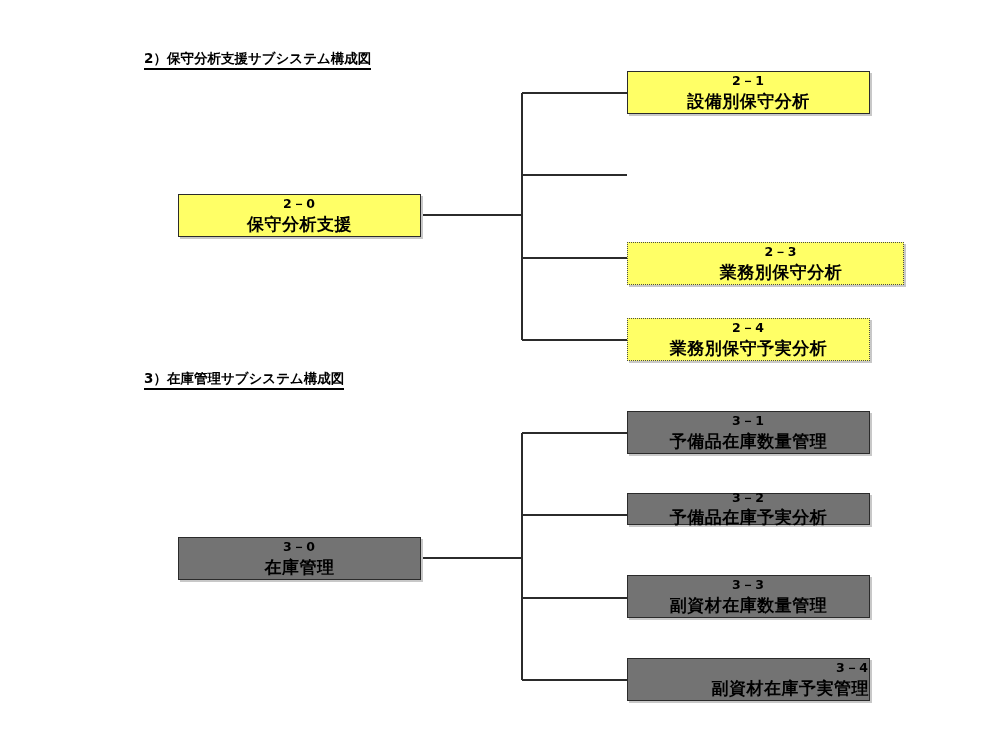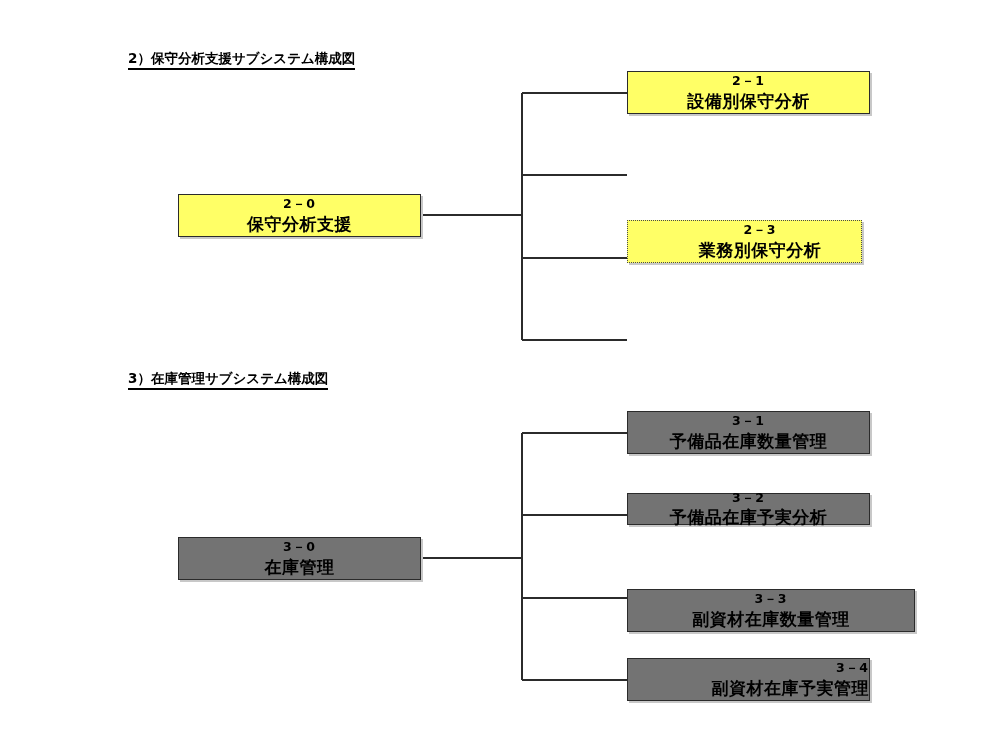--- a/index.html
+++ b/index.html
@@ -26,20 +26,21 @@
   .section-heading {
     position: absolute;
     font-size: 13.5px;
     font-weight: bold;
     letter-spacing: 0px;
     color: #000000;
     white-space: nowrap;
     border-bottom: 2px solid #000000;
     padding-bottom: 1px;
     line-height: 1.15;
+    margin-left: 16px;
   }
 
   
   .connectors {
     position: absolute;
     left: 0;
     top: 0;
     width: 1000px;
     height: 750px;
     pointer-events: none;
@@ -102,25 +103,29 @@
     <span class="node-id">2－0</span>
     <span class="node-label">保守分析支援</span>
   </div>
 
   <div class="node fill-yellow edge-solid" id="node-0-child-0" style="left: 627px; top: 71px; width: 243px; height: 43px;">
     <span class="node-id">2－1</span>
     <span class="node-label">設備別保守分析</span>
   </div>
 
 
-  <div class="node fill-yellow edge-dotted" id="node-0-child-2" style="left: 627px; top: 220px; width: 235px; height: 43px; padding-left: 31px;">
+  <div class="node fill-yellow edge-dotted" id="node-0-child-2" style="left: 627px; top: 242px; width: 277px; height: 43px; padding-left: 31px;">
     <span class="node-id">2－3</span>
     <span class="node-label">業務別保守分析</span>
   </div>
 
+  <div class="node fill-yellow edge-dotted" id="node-0-child-3" style="left: 627px; top: 318px; width: 243px; height: 43px;">
+    <span class="node-id">2－4</span>
+    <span class="node-label">業務別保守予実分析</span>
+  </div>
 
   <div class="section-heading" id="heading-1" style="left: 128px; top: 371px;">3）在庫管理サブシステム構成図</div>
 
   <svg class="connectors" id="connectors-1" xmlns="http://www.w3.org/2000/svg">
       <line x1="421" y1="558" x2="522" y2="558" stroke="#2b2b2b" stroke-width="1.6" shape-rendering="crispEdges"></line>
       <line x1="522" y1="433" x2="522" y2="680" stroke="#2b2b2b" stroke-width="1.6" shape-rendering="crispEdges"></line>
       <line x1="522" y1="433" x2="627" y2="433" stroke="#2b2b2b" stroke-width="1.6" shape-rendering="crispEdges"></line>
       <line x1="522" y1="515" x2="627" y2="515" stroke="#2b2b2b" stroke-width="1.6" shape-rendering="crispEdges"></line>
       <line x1="522" y1="598" x2="627" y2="598" stroke="#2b2b2b" stroke-width="1.6" shape-rendering="crispEdges"></line>
       <line x1="522" y1="680" x2="627" y2="680" stroke="#2b2b2b" stroke-width="1.6" shape-rendering="crispEdges"></line>
@@ -134,21 +139,21 @@
   <div class="node fill-pink edge-solid" id="node-1-child-0" style="left: 627px; top: 411px; width: 243px; height: 43px;">
     <span class="node-id">3－1</span>
     <span class="node-label">予備品在庫数量管理</span>
   </div>
 
   <div class="node fill-pink edge-solid" id="node-1-child-1" style="left: 627px; top: 493px; width: 243px; height: 32px;">
     <span class="node-id">3－2</span>
     <span class="node-label">予備品在庫予実分析</span>
   </div>
 
-  <div class="node fill-pink edge-solid" id="node-1-child-2" style="left: 627px; top: 589px; width: 288px; height: 43px;">
+  <div class="node fill-pink edge-solid" id="node-1-child-2" style="left: 627px; top: 575px; width: 243px; height: 43px;">
     <span class="node-id">3－3</span>
     <span class="node-label">副資材在庫数量管理</span>
   </div>
 
   <div class="node fill-pink edge-solid" id="node-1-child-3" style="left: 627px; top: 658px; width: 243px; height: 43px; align-items: flex-end;">
     <span class="node-id">3－4</span>
     <span class="node-label">副資材在庫予実管理</span>
   </div>
 
 </div>

